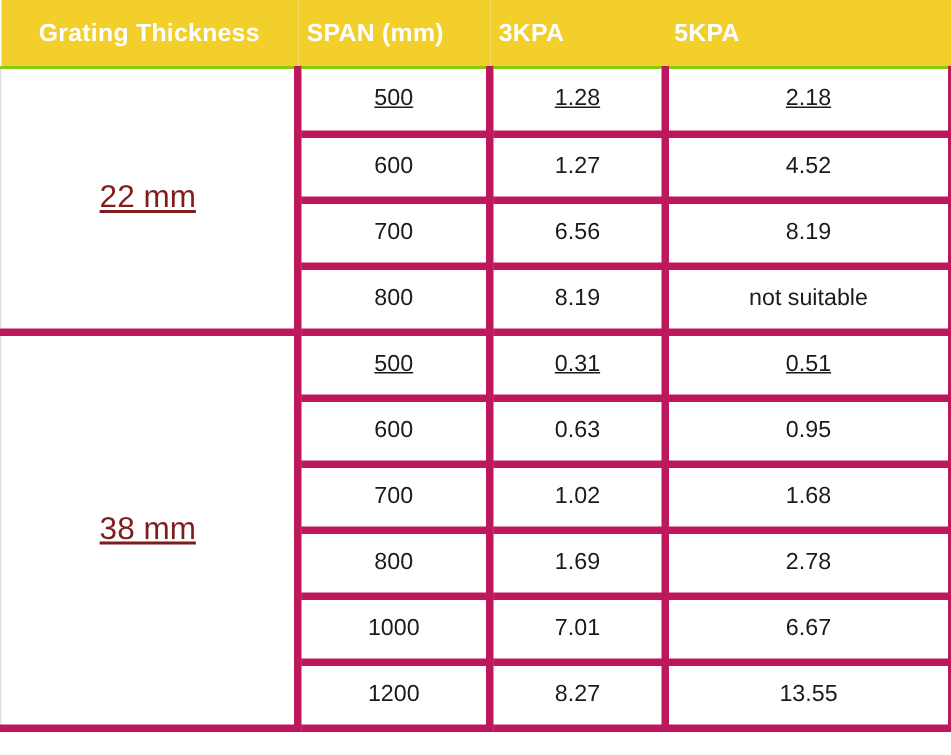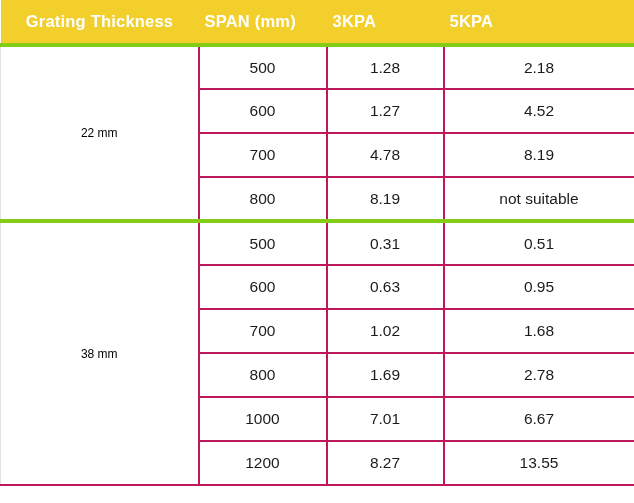--- a/index.html
+++ b/index.html
@@ -34,36 +34,37 @@
     border: none;
     text-align: left;
     letter-spacing: 0.2px;
     box-sizing: border-box;
   }
   thead th.left-head {
     text-align: center;
     margin-left: 20px;
   }
   tbody td {
-    border: 2px solid #be185d;
+    border: 5px solid #be185d;
     text-align: center;
     font-size: 15.5px;
     height: 44px;
     padding: 0 6px;
     color: #1b1b1b;
     background: #ffffff;
     box-sizing: border-box;
     vertical-align: middle;
   }
   tbody td.thickness-cell {
-    font-size: 12px;
-    color: #000000;
+    font-size: 21px;
+    color: #7f1d1d;
   }
   tbody tr.group-start td {
-    border-top: 4px solid #84cc16;
+    border-top: 2px solid #84cc16;
+    text-decoration: underline;
   }
   tbody td.left-edge {
     border-left: 1px solid #e2e2e2;
   }
 </style>
 </head>
 <body>
 
 <table class="grating-table">
   <colgroup>
@@ -88,21 +89,21 @@
       <td>1.28</td>
       <td>2.18</td>
     </tr>
     <tr>
       <td>600</td>
       <td>1.27</td>
       <td>4.52</td>
     </tr>
     <tr>
       <td>700</td>
-      <td>4.78</td>
+      <td>6.56</td>
       <td>8.19</td>
     </tr>
     <tr>
       <td>800</td>
       <td>8.19</td>
       <td>not suitable</td>
     </tr>
 
     <tr class="group-start">
       <td class="thickness-cell left-edge" rowspan="6">38 mm</td>

